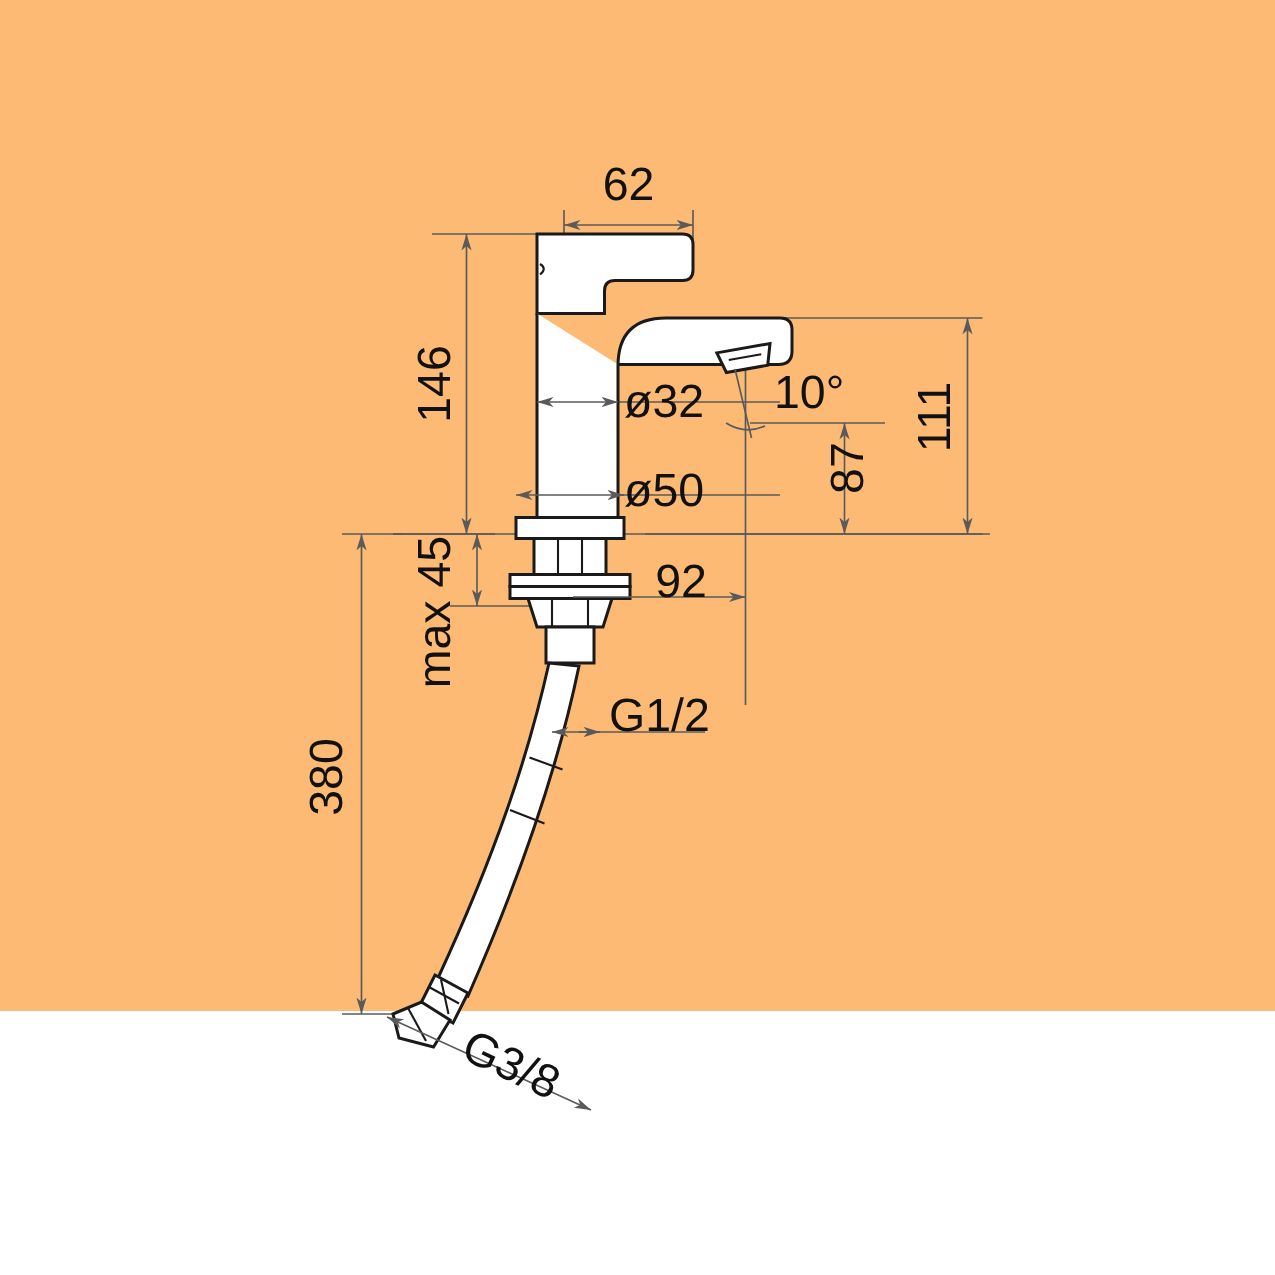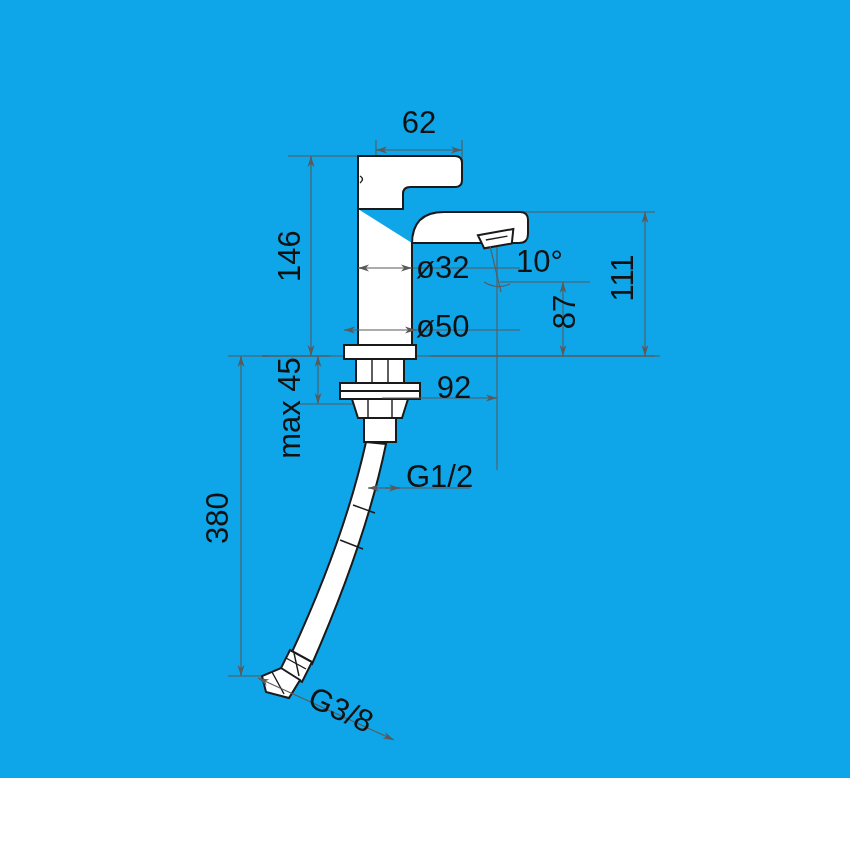--- a/index.html
+++ b/index.html
@@ -10,22 +10,22 @@
   }
   body {
     width: 850px;
     height: 850px;
     font-family: "Liberation Sans", sans-serif;
     overflow: hidden;
   }
   #drawing-root {
     position: relative;
     width: 850px;
-    height: 778px;
-    background: #0ea5e9;
+    height: 674px;
+    background: #fdba74;
   }
   svg#tech-drawing {
     display: block;
     width: 850px;
     height: 850px;
   }
   .obj-fill {
     fill: #ffffff;
     stroke: #1a1a1a;
     stroke-width: 2;

